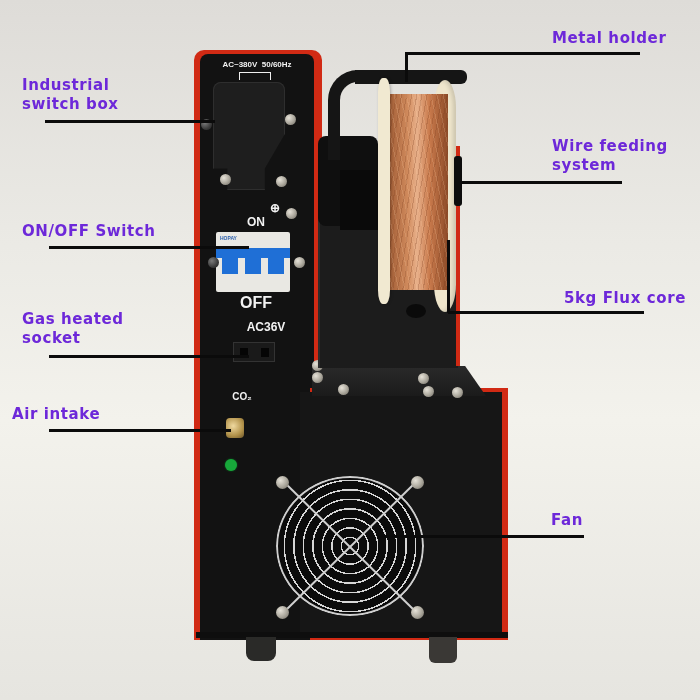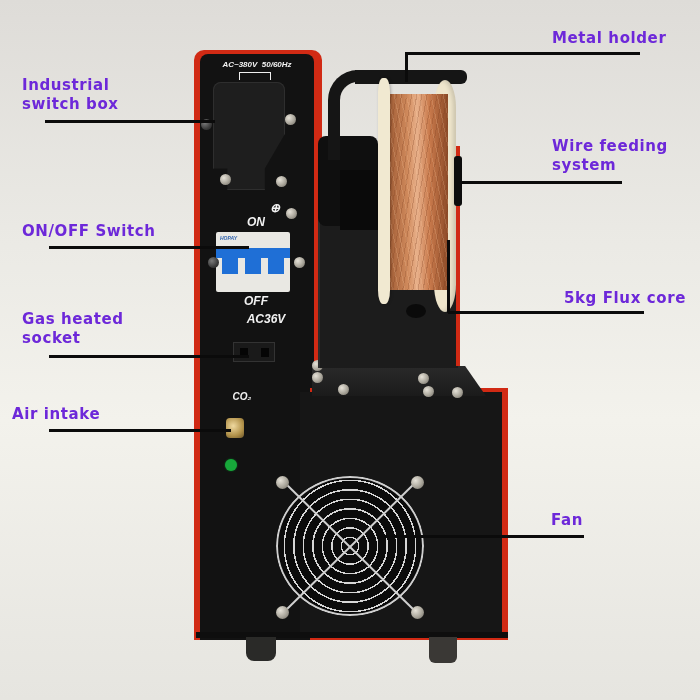--- a/index.html
+++ b/index.html
@@ -37,21 +37,21 @@
       position: absolute; width: 11px; height: 11px; border-radius: 50%;
       background: radial-gradient(circle at 35% 35%, #e6e2d8 0%, #a9a59a 55%, #6a665e 100%);
     }
     .screw.dark {
       background: radial-gradient(circle at 35% 35%, #7b7b7b 0%, #3b3b3b 60%, #1d1d1d 100%);
     }
   </style>
 </head>
 <body>
 
-<div class="abs" style="left:0;top:0;width:556px;height:700px;font-style:italic;">
+<div class="abs" style="left:0;top:0;width:556px;height:700px;">
 
   <div class="abs red-edge" style="left:194px;top:50px;width:128px;height:590px;border-radius:10px 10px 0 0;"></div>
 
   <div class="abs black" style="left:200px;top:54px;width:114px;height:586px;border-radius:8px 8px 0 0;"></div>
 
   <div class="abs red-edge" style="left:310px;top:388px;width:198px;height:252px;"></div>
 
   <div class="abs" style="left:300px;top:392px;width:202px;height:245px;background:#161616;"></div>
 
   <div class="abs" style="left:312px;top:366px;width:174px;height:30px;background:linear-gradient(180deg,#2a2a2a,#1b1b1b);clip-path:polygon(0 0,88% 0,100% 100%,0 100%);"></div>
@@ -102,23 +102,23 @@
   <div class="abs" style="left:216px;top:232px;width:74px;height:60px;background:#e9e8e3;border-radius:2px;">
     <div class="abs" style="left:4px;top:3px;font-size:5px;color:#2b5fae;font-weight:bold;font-family:'Liberation Sans',sans-serif;">HOPAY</div>
     <div class="abs" style="left:0;top:16px;width:74px;height:10px;background:#1f6fd6;"></div>
     <div class="abs" style="left:6px;top:26px;width:16px;height:16px;background:#1f6fd6;"></div>
     <div class="abs" style="left:29px;top:26px;width:16px;height:16px;background:#1f6fd6;"></div>
     <div class="abs" style="left:52px;top:26px;width:16px;height:16px;background:#1f6fd6;"></div>
   </div>
   <div class="screw dark" style="left:208px;top:257px;"></div>
   <div class="screw" style="left:294px;top:257px;"></div>
 
-  <div class="panel-text" style="left:236px;top:294px;width:40px;font-size:12px;">OFF</div>
+  <div class="panel-text" style="left:236px;top:294px;width:40px;font-size:16px;">OFF</div>
 
-  <div class="panel-text" style="left:236px;top:312px;width:60px;font-size:12px;">AC36V</div>
+  <div class="panel-text" style="left:236px;top:320px;width:60px;font-size:12px;">AC36V</div>
   <div class="abs" style="left:233px;top:342px;width:42px;height:20px;background:#1a1a1a;border:1px solid #333;">
     <div class="abs" style="left:6px;top:5px;width:8px;height:9px;background:#050505;"></div>
     <div class="abs" style="left:27px;top:5px;width:8px;height:9px;background:#050505;"></div>
   </div>
 
   <div class="panel-text" style="left:222px;top:391px;width:40px;font-size:10px;">CO₂</div>
   <div class="abs" style="left:226px;top:418px;width:18px;height:20px;background:radial-gradient(circle at 40% 40%,#efd9a0,#b2924a 60%,#6b552a);border-radius:4px;"></div>
   <div class="abs" style="left:225px;top:459px;width:12px;height:12px;border-radius:50%;background:#17a83a;box-shadow:0 0 2px #0d6e26;"></div>
 
   <div class="abs" style="left:276px;top:476px;width:148px;height:140px;border-radius:50%;background:#0c0c0c;

